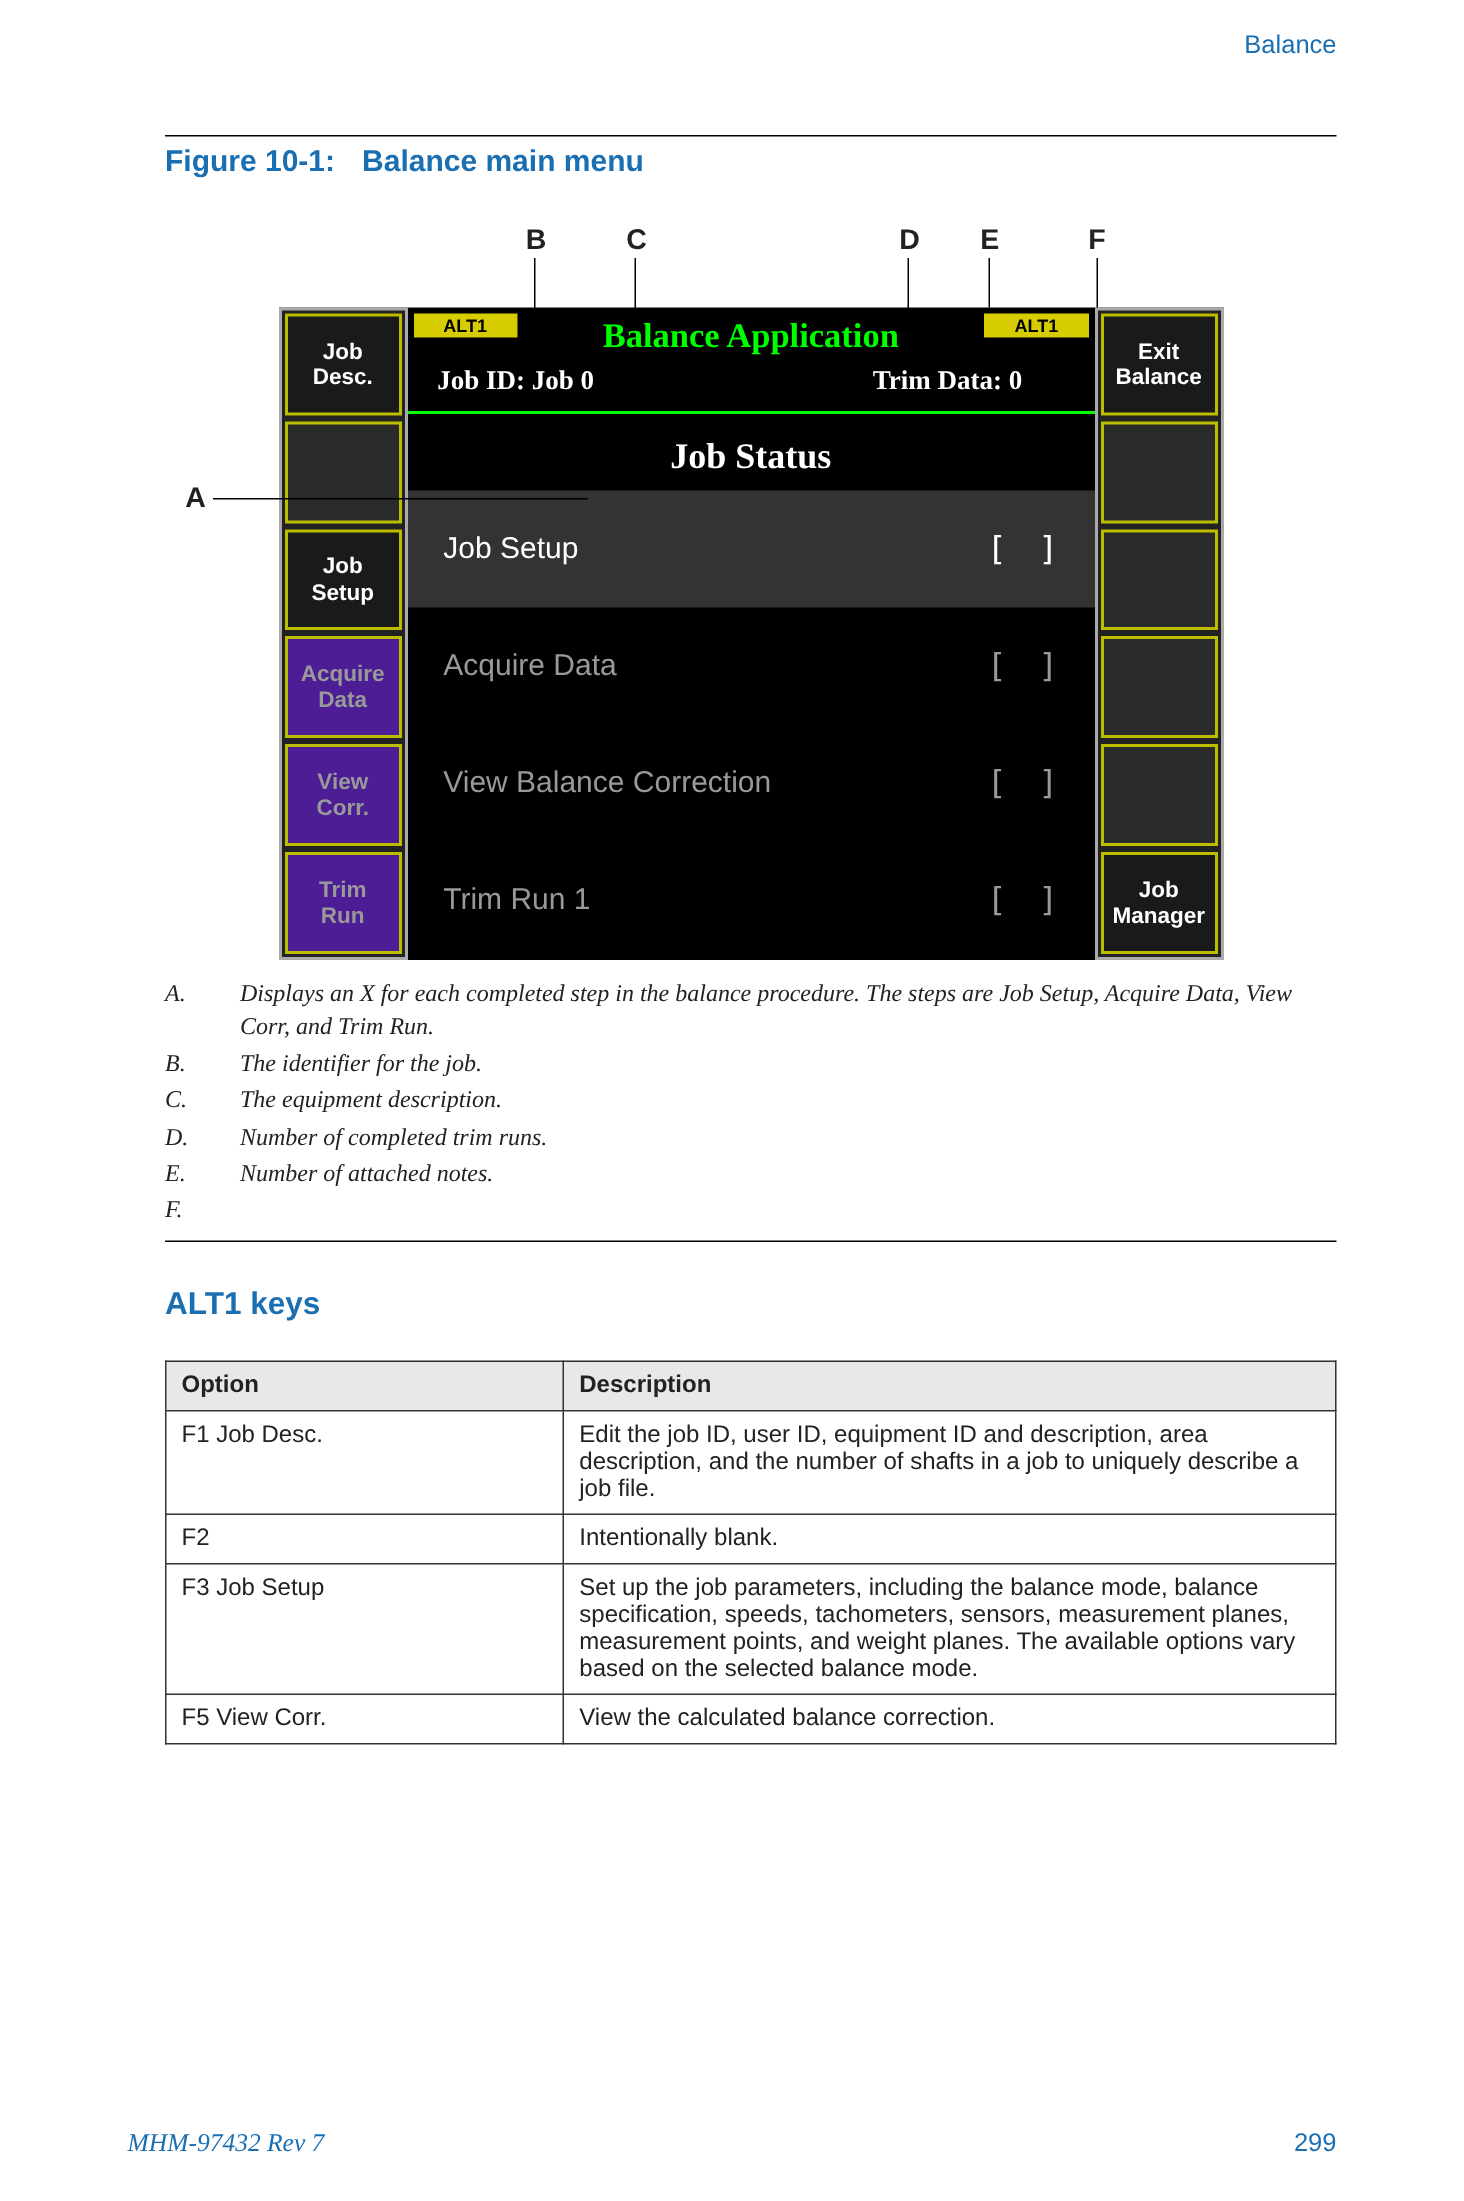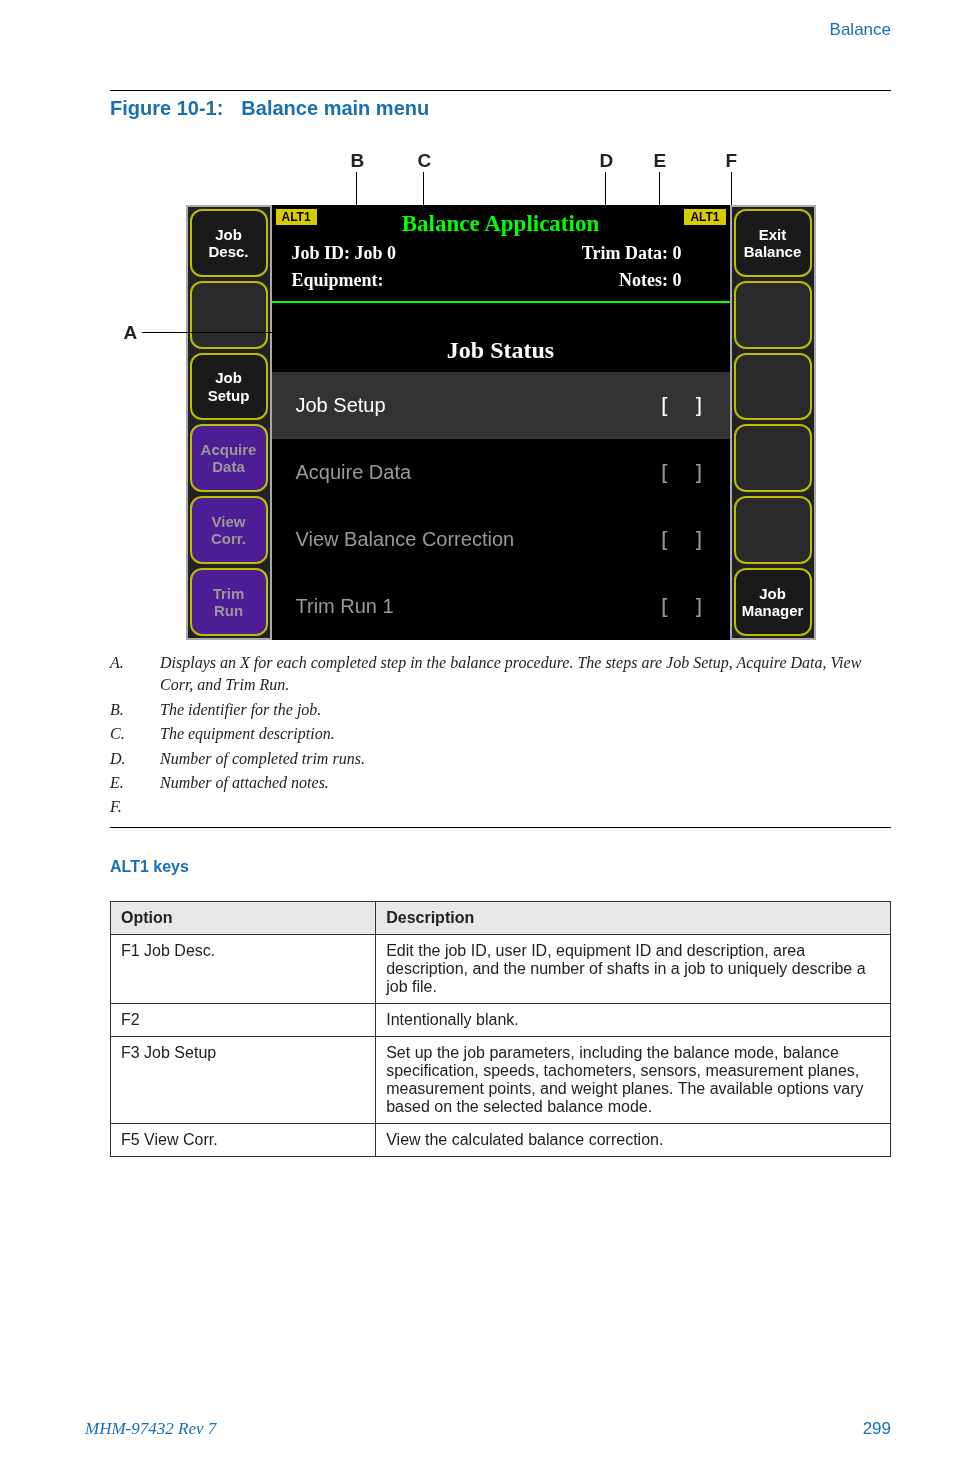--- a/index.html
+++ b/index.html
@@ -100,21 +100,21 @@
     margin: 2px;
     background: #1a1a1a;
     color: #fff;
     font-weight: bold;
     font-size: 15px;
     display: flex;
     align-items: center;
     justify-content: center;
     text-align: center;
     line-height: 1.15;
-    border-radius: 12px;
+    border-radius: 0;
     padding: 2px;
   }
   .side-col .btn.dim {
     color: #999;
     background: #4c1d95;
   }
   .side-col .btn.empty { background: #2a2a2a; }
   .center-col {
     flex: 1;
     background: #000;
@@ -126,21 +126,21 @@
     border-bottom: 2px solid #0f0;
     padding: 4px 8px 10px 8px;
     position: relative;
   }
   .alt-chip {
     position: absolute;
     background: #d6cc00;
     color: #000;
     font-size: 12px;
     font-weight: bold;
-    padding: 1px 6px;
+    padding: 1px 20px;
     top: 4px;
   }
   .alt-left { left: 4px; }
   .alt-right { right: 4px; }
   .app-title {
     text-align: center;
     color: #0f0;
     font-size: 23px;
     font-weight: bold;
     font-family: Georgia, serif;
@@ -154,21 +154,21 @@
     font-family: Georgia, serif;
     font-weight: bold;
   }
   .info-rows .pair { white-space: nowrap; }
   .center-mid {
     text-align: center;
     font-family: Georgia, serif;
     font-size: 24px;
     font-weight: bold;
     color: #fff;
-    padding: 34px 0 8px 0;
+    padding: 16px 0 8px 0;
   }
   .status-list {
     flex: 1;
     display: flex;
     flex-direction: column;
     font-family: Arial, sans-serif;
   }
   .status-item {
     flex: 1;
     display: flex;
@@ -191,21 +191,21 @@
   .legend .letter { width: 50px; flex-shrink: 0; }
   .figure-rule-bottom {
     border-top: 1px solid #000;
     margin-top: 8px;
     margin-bottom: 30px;
   }
   .sub-head {
     color: #1a6fb3;
     font-family: Arial, sans-serif;
     font-weight: bold;
-    font-size: 16px;
+    font-size: 21px;
     margin-bottom: 25px;
   }
   table.keys {
     border-collapse: collapse;
     width: 100%;
     font-family: Arial, sans-serif;
     font-size: 16px;
     border-radius: 22px;
   }
   table.keys th, table.keys td {
@@ -280,24 +280,20 @@
 
         <div class="center-col">
           <div class="center-top">
             <span class="alt-chip alt-left">ALT1</span>
             <span class="alt-chip alt-right">ALT1</span>
             <div class="app-title">Balance Application</div>
             <div class="info-rows">
               <span class="pair"><span>Job ID:</span> <span>Job 0</span></span>
               <span class="pair"><span>Trim Data:</span> <span>0</span></span>
             </div>
-            <div class="info-rows">
-              <span class="pair"><span>Equipment:</span> <span></span></span>
-              <span class="pair"><span>Notes:</span> <span>0</span></span>
-            </div>
           </div>
           <div class="center-mid">Job Status</div>
           <div class="status-list">
             <div class="status-item sel">
               <span>Job Setup</span>
               <span class="brk">[   ]</span>
             </div>
             <div class="status-item">
               <span>Acquire Data</span>
               <span class="brk">[   ]</span>

